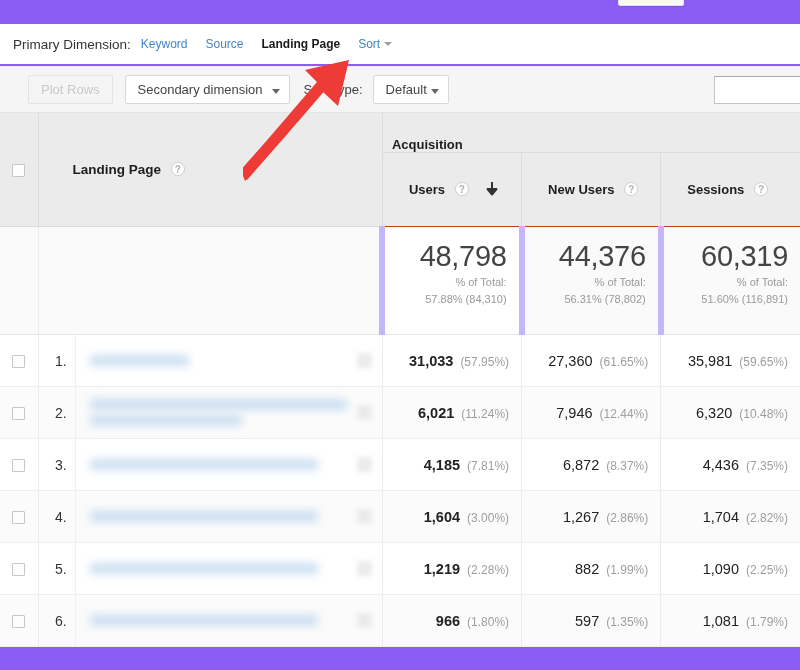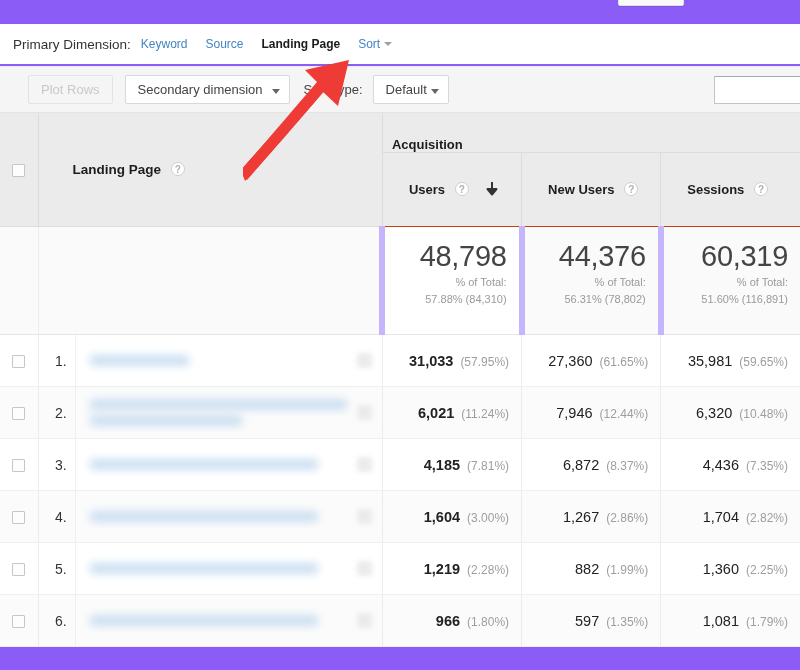--- a/index.html
+++ b/index.html
@@ -563,21 +563,21 @@
           <td class="row-check"><span class="cb"></span></td>
           <td class="row-num">5.</td>
           <td class="row-dim">
             <div class="blur-wrap">
               <div class="blur-bar" style="width: 78%;"></div>
             </div>
             <span class="row-icon-stub"></span>
           </td>
           <td class="row-met"><span class="val bold">1,219</span><span class="pct">(2.28%)</span></td>
           <td class="row-met"><span class="val">882</span><span class="pct">(1.99%)</span></td>
-          <td class="row-met"><span class="val">1,360</span><span class="pct">(2.25%)</span></td>
+          <td class="row-met"><span class="val">1,090</span><span class="pct">(2.25%)</span></td>
         </tr>
         <tr class="alt">
           <td class="row-check"><span class="cb"></span></td>
           <td class="row-num">6.</td>
           <td class="row-dim">
             <div class="blur-wrap">
               <div class="blur-bar" style="width: 78%;"></div>
             </div>
             <span class="row-icon-stub"></span>
           </td>

